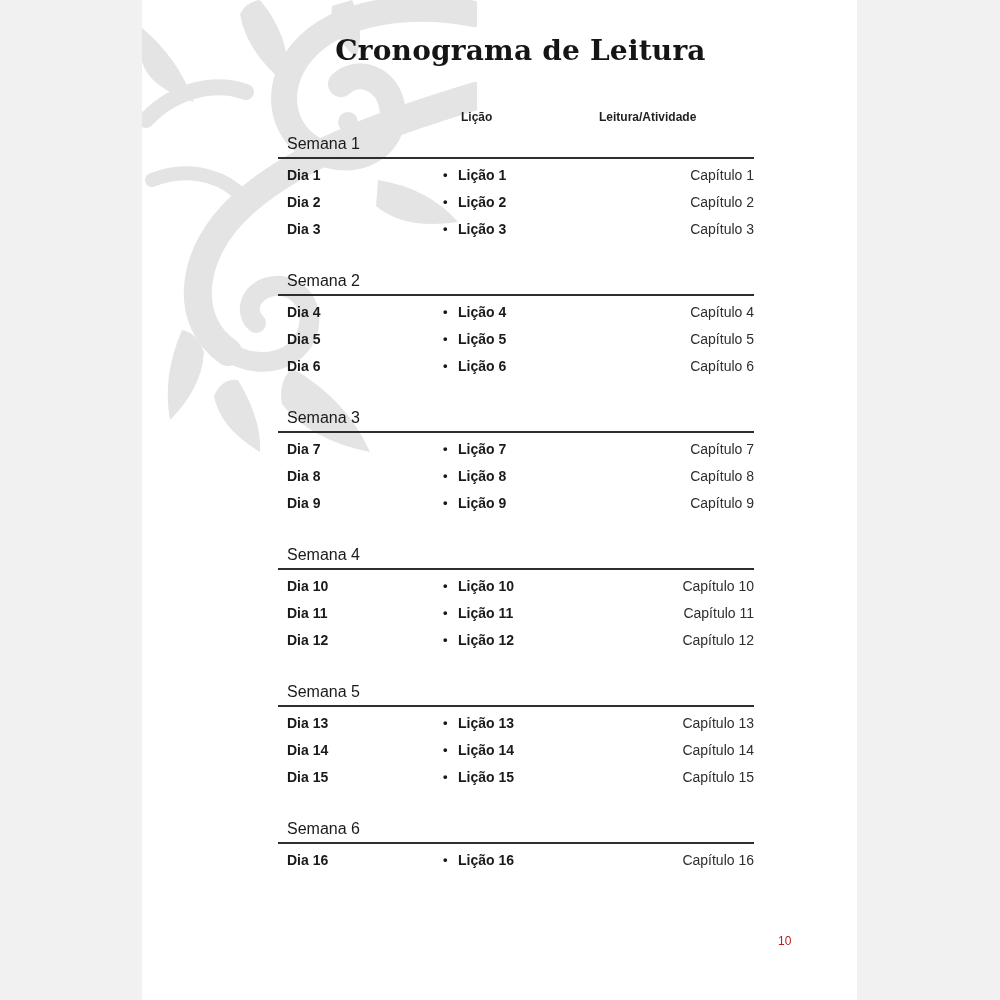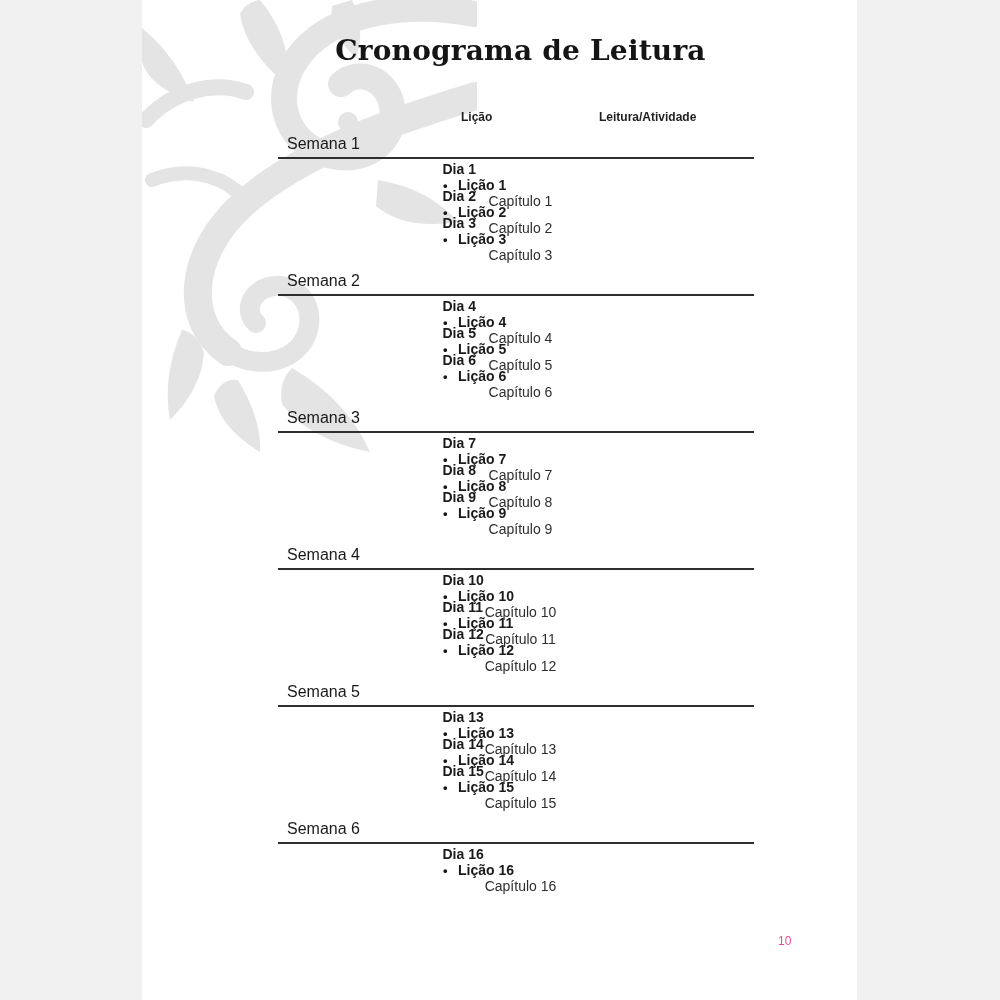--- a/index.html
+++ b/index.html
@@ -34,32 +34,32 @@
   .section{margin:0 0 31px 0;}
   .week-label{
     font-size:16px;font-weight:normal;line-height:16px;color:#1a1a1a;
     white-space:nowrap;
   }
   .rule{
     height:0;border-top:2px solid #2e2e2e;
     margin:5px 0 2px -9px;width:476px;
   }
   .row{
-    display:flex;align-items:center;height:27px;font-size:14px;flex-direction:column;
+    display:flex;align-items:center;height:27px;font-size:14px;
   }
   .cell-day{width:156px;font-weight:bold;color:#1a1a1a;}
   .cell-lesson{width:155px;font-weight:bold;color:#1a1a1a;display:flex;align-items:center;}
   .bullet{display:inline-block;width:15px;font-size:13px;color:#1a1a1a;}
   .cell-activity{flex:1;font-weight:normal;color:#2e2e2e;text-align:right;}
   .footer-left{
     position:absolute;left:101px;top:934px;font-size:12px;color:#9a9a9a;
     white-space:nowrap;z-index:1;
   }
   .footer-page{
-    position:absolute;left:636px;top:934px;font-size:12px;color:#ec4899;z-index:1;
+    position:absolute;left:636px;top:934px;font-size:12px;color:#b91c1c;z-index:1;
   }
 </style>
 </head>
 <body>
 
 <div class="sheet">
 
   <svg class="ornament" width="335" height="455" viewBox="0 0 335 455" aria-hidden="true">
     <g fill="none" stroke="#e4e4e4" stroke-linecap="round">
       <path stroke-width="26" d="M332,14 C270,2 196,10 160,52 C128,90 140,142 186,155 C224,166 256,140 250,106 C245,78 216,68 199,84"></path>

